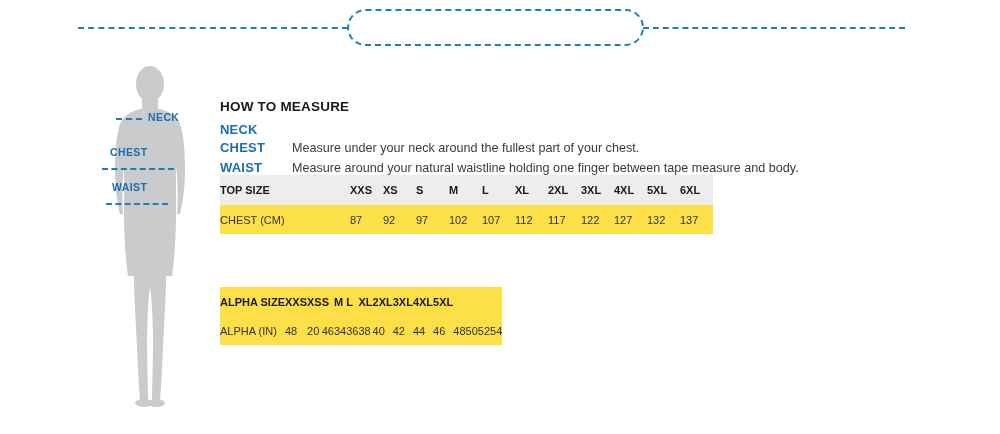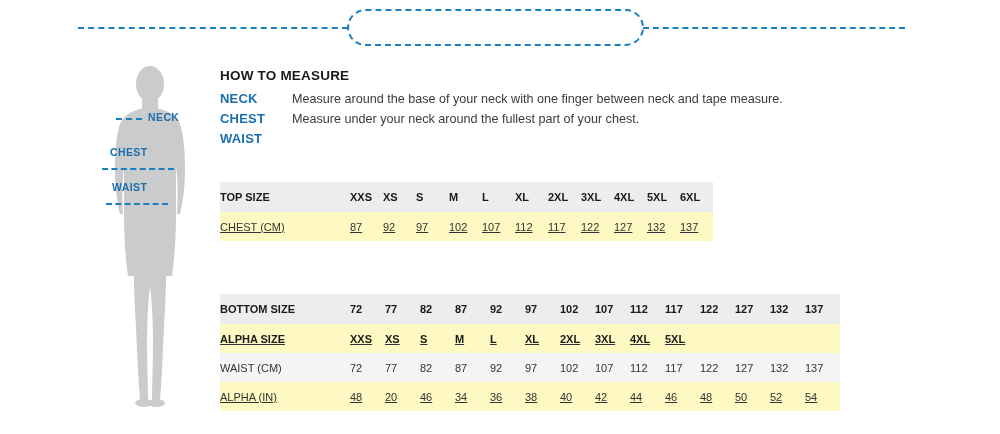--- a/index.html
+++ b/index.html
@@ -73,20 +73,21 @@
     position: absolute;
     left: 220px; top: 68px;
     width: 760px;
   }
   .howto-title {
     color: #1a1a1a;
     font-size: 13.5px;
     font-weight: bold;
     letter-spacing: .2px;
     margin-bottom: 8px;
+    margin-top: 31px;
   }
   .howto-row {
     display: flex;
     align-items: baseline;
     margin-bottom: 3px;
   }
   .howto-term {
     width: 72px;
     color: #1b6fae;
     font-size: 13px;
@@ -99,32 +100,31 @@
     font-size: 12.6px;
     line-height: 1.35;
   }
 
   
   .table {
     position: absolute;
     border-collapse: collapse;
     font-size: 11px;
     color: #333333;
-    margin-top: 7px;
   }
   .table td, .table th {
     text-align: left;
     font-weight: normal;
     padding: 0;
     white-space: nowrap;
   }
   .table tr { height: 29px; }
   .table tr.head { background: #eceded; height: 30px; }
   .table tr.shade { background: #f4f4f4; }
-  .table tr.plain { background: #fef9c3; text-decoration: underline; }
+  .table tr.plain { background: #fde047; }
 
   .cell-label {
     padding-left: 14px;
     font-size: 11px;
     color: #333333;
   }
   .cell-label.bold, .head .cell-label {
     font-weight: bold;
     color: #1a1a1a;
   }
@@ -199,28 +199,28 @@
     <div class="fig-label neck">NECK</div>
     <div class="fig-label chest">CHEST</div>
     <div class="fig-label waist">WAIST</div>
   </div>
 
   <div class="howto">
     <div class="howto-title">HOW TO MEASURE</div>
 
     <div class="howto-row">
       <div class="howto-term">NECK</div>
-      <div class="howto-desc">Measure around the base of your neck with one finger between neck and tape measure.</div>
     </div>
     <div class="howto-row">
       <div class="howto-term">CHEST</div>
       <div class="howto-desc">Measure under your neck around the fullest part of your chest.</div>
     </div>
     <div class="howto-row">
       <div class="howto-term">WAIST</div>
+      <div class="howto-desc">Measure around your natural waistline holding one finger between tape measure and body.</div>
     </div>
   </div>
 
   <table class="table top">
     <tbody>
       <tr class="head">
         <td class="cell-label" style="width:130px">TOP SIZE</td>
         <td class="cell-val" style="width:33px">XXS</td>
         <td class="cell-val" style="width:33px">XS</td>
         <td class="cell-val" style="width:33px">S</td>
@@ -245,70 +245,36 @@
         <td class="cell-val">122</td>
         <td class="cell-val">127</td>
         <td class="cell-val">132</td>
         <td class="cell-val">137</td>
       </tr>
     </tbody>
   </table>
 
   <table class="table bottom">
     <tbody>
-      <tr class="head">
-        <td class="cell-label" style="width:130px">BOTTOM  SIZE</td>
-        <td class="cell-val" style="width:35px">72</td>
-        <td class="cell-val" style="width:35px">77</td>
-        <td class="cell-val" style="width:35px">82</td>
-        <td class="cell-val" style="width:35px">87</td>
-        <td class="cell-val" style="width:35px">92</td>
-        <td class="cell-val" style="width:35px">97</td>
-        <td class="cell-val" style="width:35px">102</td>
-        <td class="cell-val" style="width:35px">107</td>
-        <td class="cell-val" style="width:35px">112</td>
-        <td class="cell-val" style="width:35px">117</td>
-        <td class="cell-val" style="width:35px">122</td>
-        <td class="cell-val" style="width:35px">127</td>
-        <td class="cell-val" style="width:35px">132</td>
-        <td class="cell-val" style="width:35px">137</td>
-      </tr>
       <tr class="plain">
         <td class="cell-label bold">ALPHA SIZE</td>
         <td class="cell-val" style="font-weight:bold;color:#1a1a1a">XXS</td>
         <td class="cell-val" style="font-weight:bold;color:#1a1a1a">XS</td>
         <td class="cell-val" style="font-weight:bold;color:#1a1a1a">S</td>
         <td class="cell-val" style="font-weight:bold;color:#1a1a1a">M</td>
         <td class="cell-val" style="font-weight:bold;color:#1a1a1a">L</td>
         <td class="cell-val" style="font-weight:bold;color:#1a1a1a">XL</td>
         <td class="cell-val" style="font-weight:bold;color:#1a1a1a">2XL</td>
         <td class="cell-val" style="font-weight:bold;color:#1a1a1a">3XL</td>
         <td class="cell-val" style="font-weight:bold;color:#1a1a1a">4XL</td>
         <td class="cell-val" style="font-weight:bold;color:#1a1a1a">5XL</td>
         <td class="cell-val"></td>
         <td class="cell-val"></td>
         <td class="cell-val"></td>
         <td class="cell-val"></td>
-      </tr>
-      <tr class="shade">
-        <td class="cell-label">WAIST (CM)</td>
-        <td class="cell-val">72</td>
-        <td class="cell-val">77</td>
-        <td class="cell-val">82</td>
-        <td class="cell-val">87</td>
-        <td class="cell-val">92</td>
-        <td class="cell-val">97</td>
-        <td class="cell-val">102</td>
-        <td class="cell-val">107</td>
-        <td class="cell-val">112</td>
-        <td class="cell-val">117</td>
-        <td class="cell-val">122</td>
-        <td class="cell-val">127</td>
-        <td class="cell-val">132</td>
-        <td class="cell-val">137</td>
       </tr>
       <tr class="plain">
         <td class="cell-label">ALPHA (IN)</td>
         <td class="cell-val">48</td>
         <td class="cell-val">20</td>
         <td class="cell-val">46</td>
         <td class="cell-val">34</td>
         <td class="cell-val">36</td>
         <td class="cell-val">38</td>
         <td class="cell-val">40</td>

